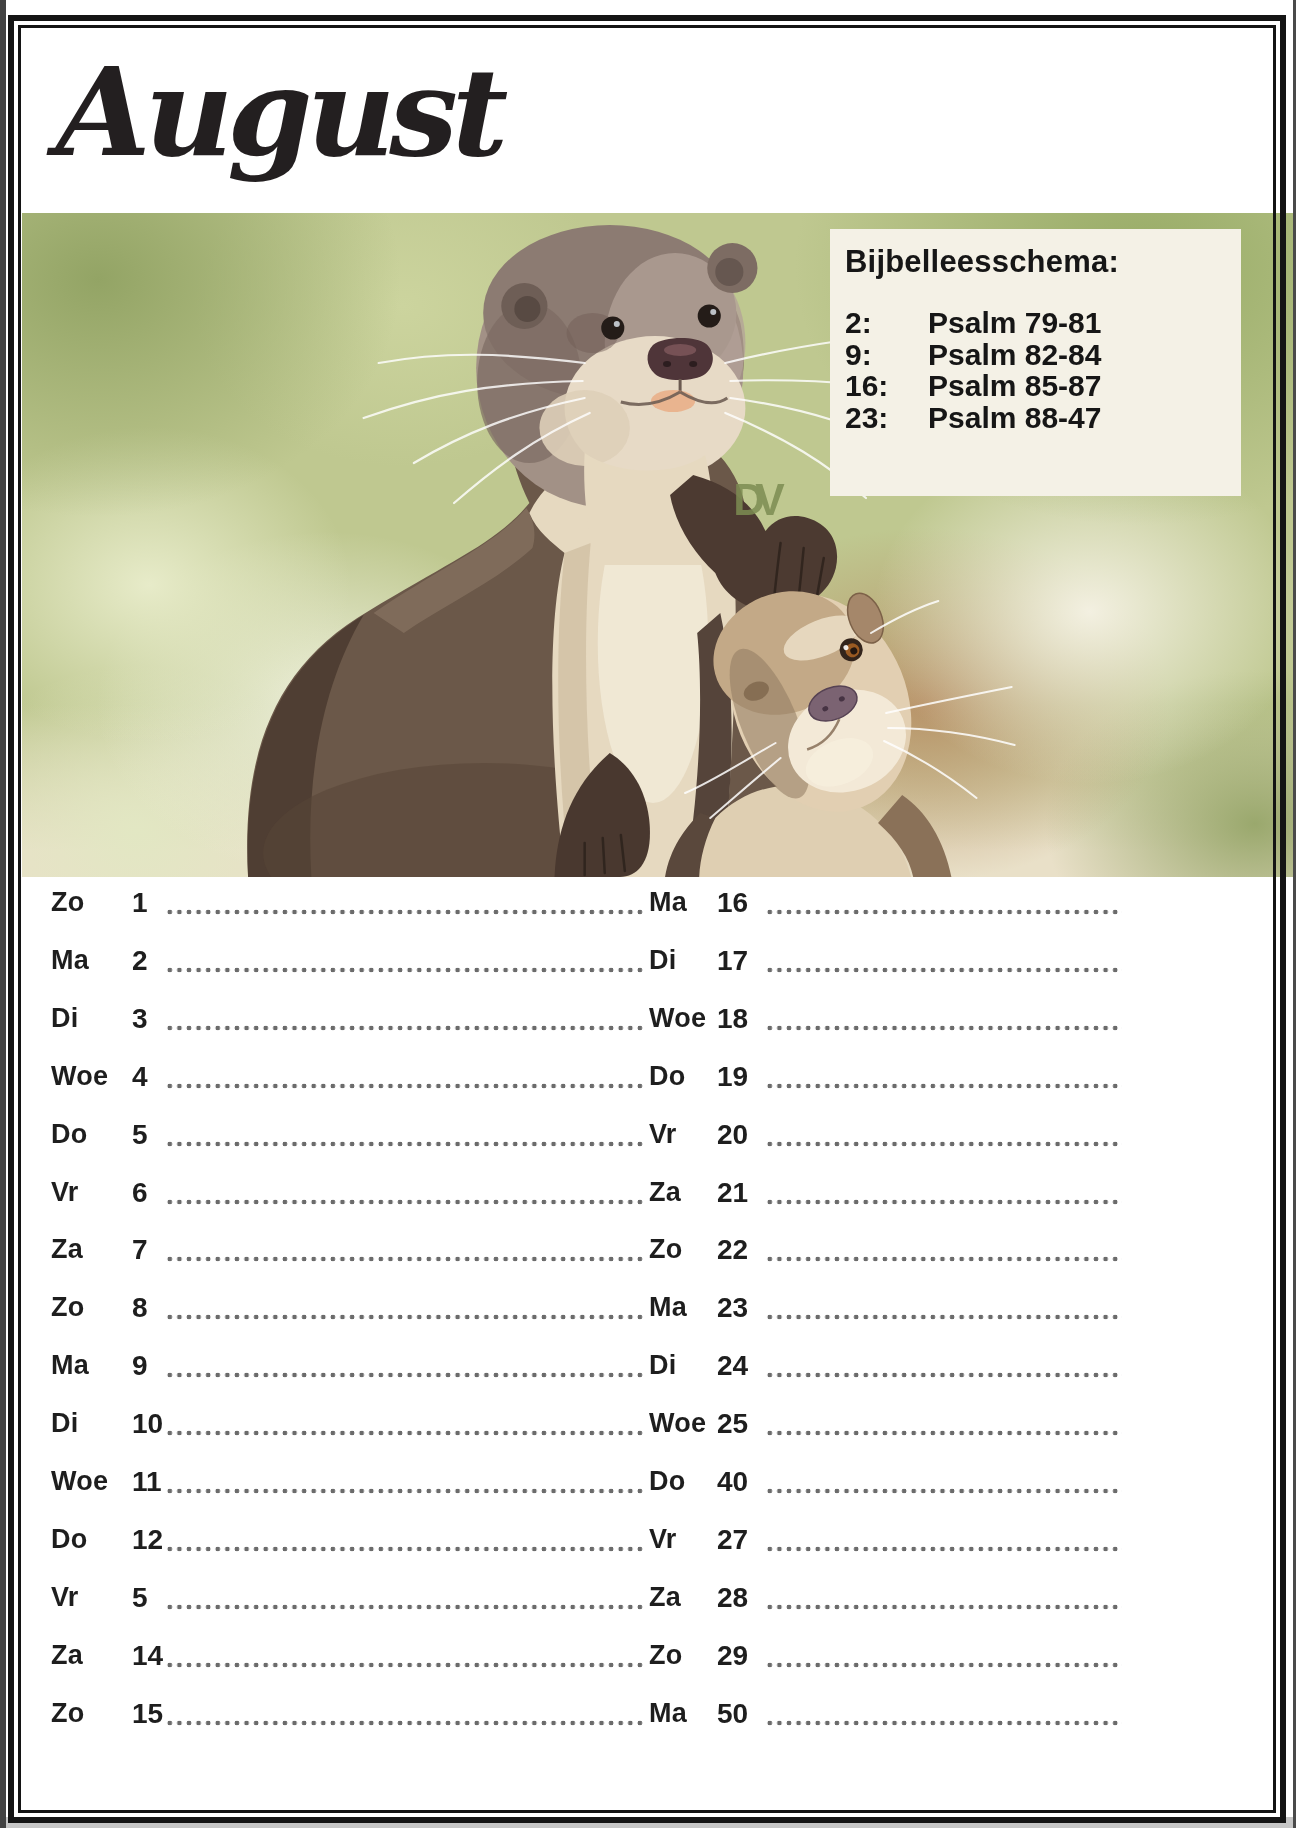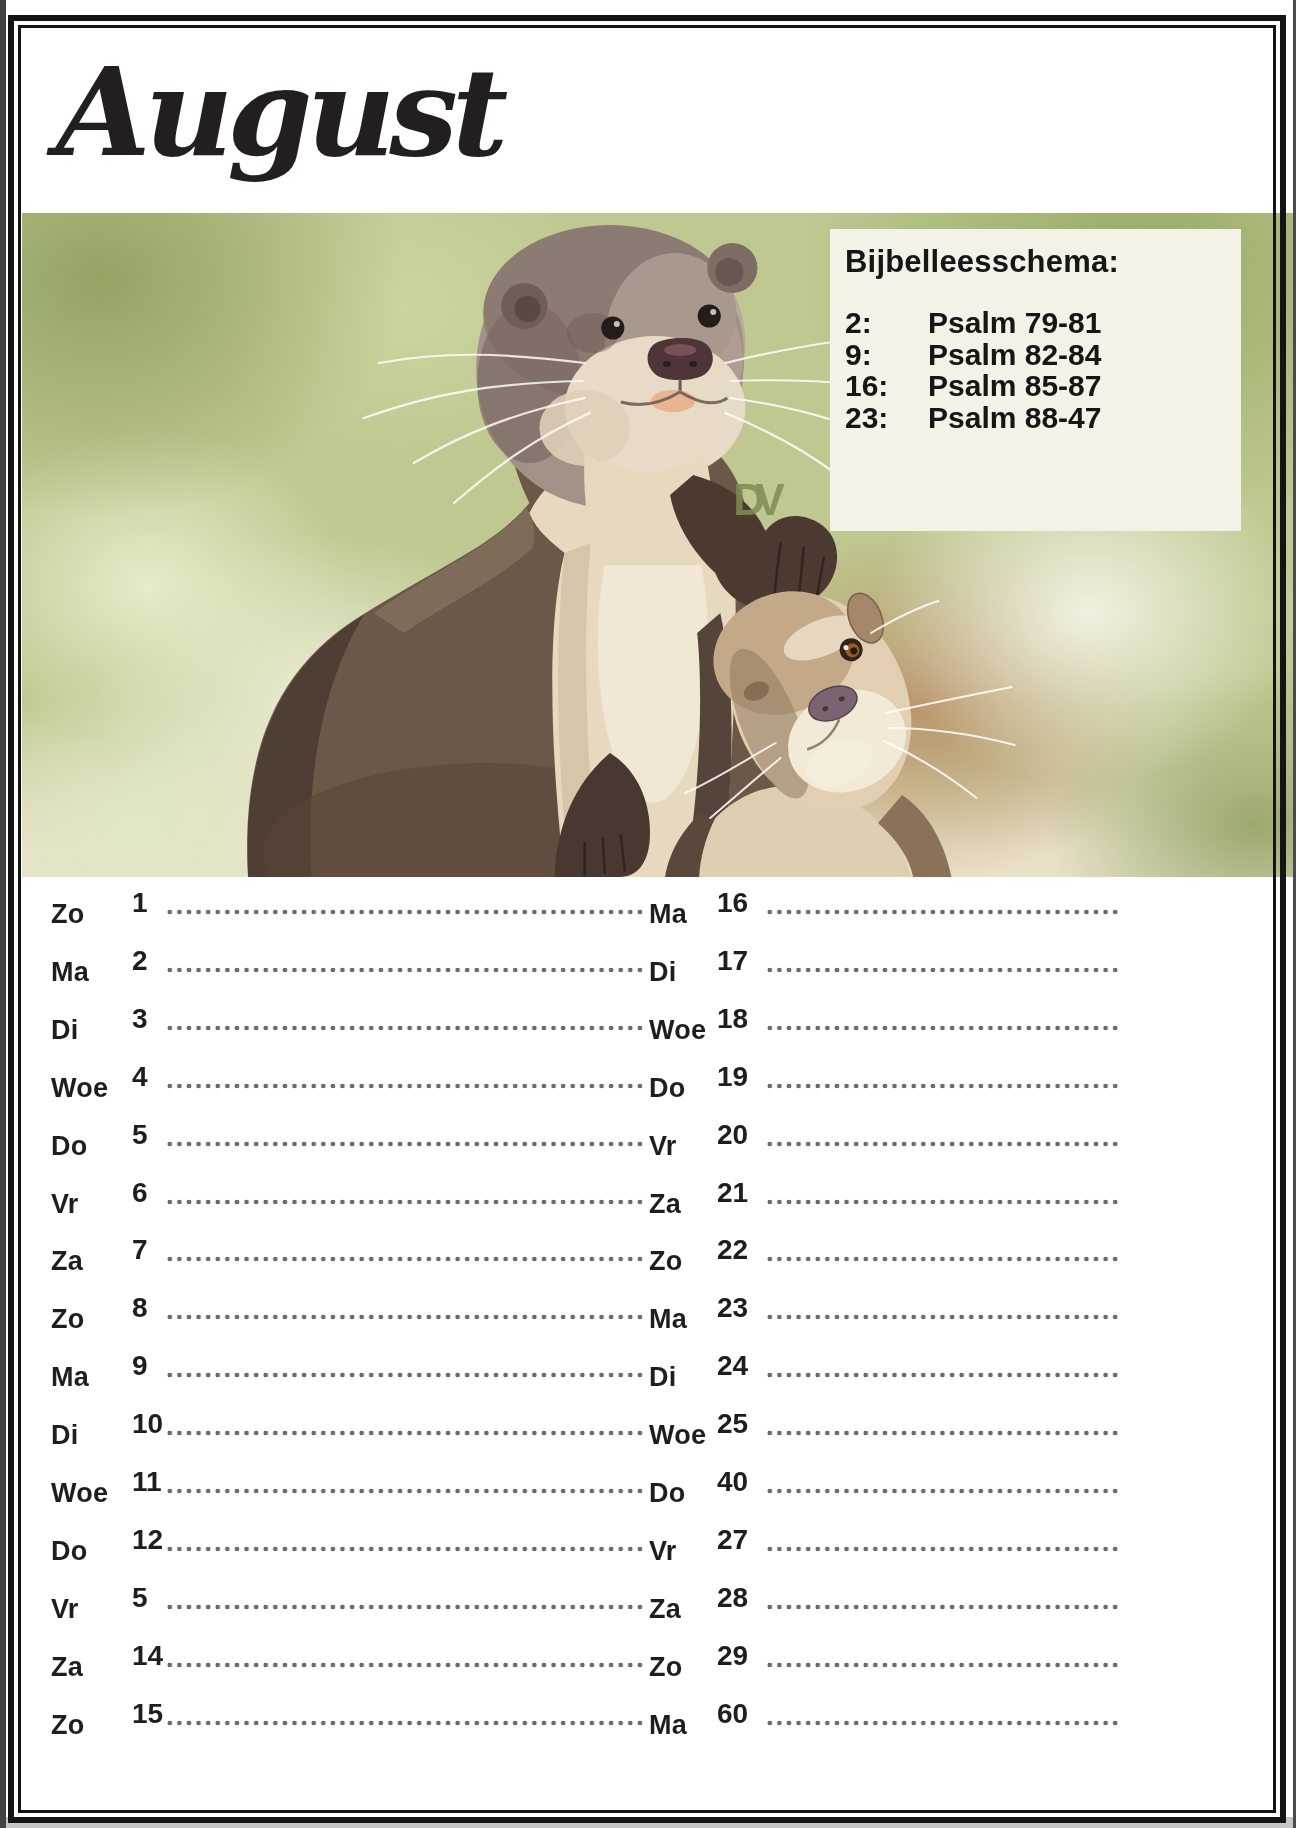--- a/index.html
+++ b/index.html
@@ -41,33 +41,33 @@
       linear-gradient(to bottom, rgba(233,224,200,0) 74%, #e9e0c8 96%);
   }
   .photo svg{position:absolute;left:0;top:0;width:100%;height:100%;}
 
   .verse{
     position:absolute;left:30px;top:534px;z-index:12;
     color:#ffffff;font-weight:bold;font-size:30px;line-height:41px;letter-spacing:.2px;
   }
 
   .schema-box{
-    position:absolute;left:808px;top:16px;width:411px;height:302px;z-index:11;
+    position:absolute;left:808px;top:16px;width:411px;height:267px;z-index:11;
     background:#f4f1e6;box-sizing:border-box;padding:15px 10px 0 15px;color:#161616;
   }
   .schema-title{font-size:31px;font-weight:bold;letter-spacing:.2px;}
   .schema-list{margin-top:27px;}
   .schema-row{display:flex;font-size:30px;font-weight:bold;line-height:31.5px;}
   .schema-day{width:83px;flex:none;}
 
   
   .cal-row{position:absolute;height:34px;z-index:3;color:#1e1e1e;}
   .cal-col-left  .cal-row{left:51px;width:592px;}
   .cal-col-right .cal-row{left:649px;width:560px;}
-  .cal-day{position:absolute;left:0;top:12px;font-size:27px;font-weight:bold;letter-spacing:.3px;}
+  .cal-day{position:absolute;left:0;top:0;font-size:27px;font-weight:bold;letter-spacing:.3px;}
   .cal-num{position:absolute;top:0;font-size:28px;font-weight:bold;}
   .cal-col-left  .cal-num{left:81px;}
   .cal-col-right .cal-num{left:68px;}
   .cal-dots{
     position:absolute;top:21px;height:8px;
     background-image:radial-gradient(circle, #6b6b6b 2.1px, rgba(107,107,107,0) 2.6px);
     background-size:9.6px 8px;background-repeat:repeat-x;background-position:0 center;
   }
   .cal-col-left  .cal-dots{left:114px;width:478px;}
   .cal-col-right .cal-dots{left:116px;width:357px;}
@@ -394,21 +394,21 @@
   </div>
 
   <div class="cal-row" style="top: 1640px;">
     <span class="cal-day">Zo</span>
     <span class="cal-num">29</span>
     <span class="cal-dots"></span>
   </div>
 
   <div class="cal-row" style="top: 1698px;">
     <span class="cal-day">Ma</span>
-    <span class="cal-num">60</span>
+    <span class="cal-num">50</span>
     <span class="cal-dots"></span>
   </div>
 </div>
 
   <div class="frame">
     <div class="frame-inner"></div>
   </div>
   <div class="right-strip"></div>
 </div>
 

